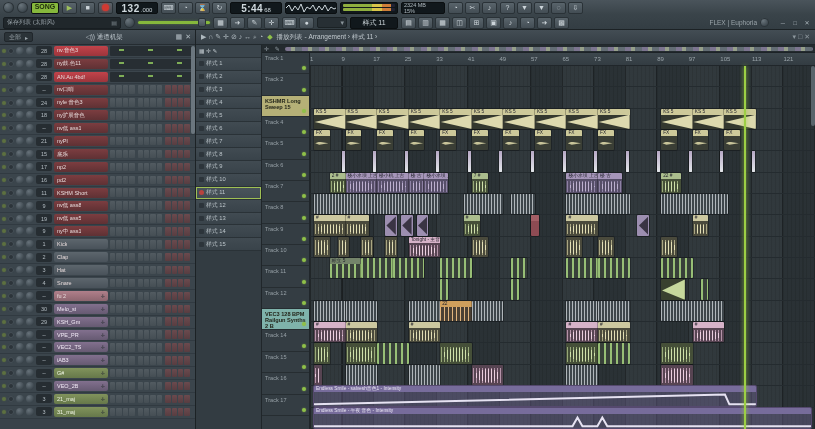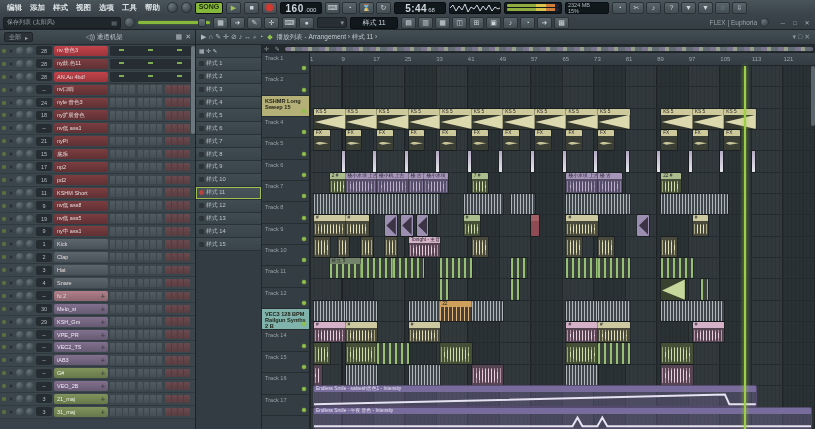--- a/index.html
+++ b/index.html
@@ -182,43 +182,34 @@
               box-shadow:0 0 4px #9ccf45; z-index:5; }
   .rscroll { position:absolute; right:0; top:13px; width:4px; height:60px; background:#59646b; border-radius:2px; z-index:6; }
 </style>
 </head>
 <body>
 
 <div class="app">
 
   <div class="toolbar">
     <div class="trow">
-      <div id="menubar" style="display:flex">
-          <div class="menu-item">编辑</div>
-          <div class="menu-item">添加</div>
-          <div class="menu-item">样式</div>
-          <div class="menu-item">视图</div>
-          <div class="menu-item">选项</div>
-          <div class="menu-item">工具</div>
-          <div class="menu-item">帮助</div>
-        </div>
       <div class="knob"></div>
       <div class="knob"></div>
       <div class="lcd green" style="width:28px">SONG</div>
       <div class="tbtn play">
           <span>▶</span>
         </div>
       <div class="tbtn">
           <span>■</span>
         </div>
       <div class="tbtn rec">
           <span></span>
         </div>
       <div class="lcd" style="width:42px">
-        <span class="big">160</span>
+        <span class="big">132</span>
         <span class="small">.000</span>
       </div>
       <div id="r1icons" style="display:flex;gap:2px">
           <div class="tbtn">⌨</div>
           <div class="tbtn">◔</div>
           <div class="tbtn">⌛</div>
           <div class="tbtn">↻</div>
         </div>
       <div class="lcd" style="width:52px">
         <span class="big">5:44</span>

